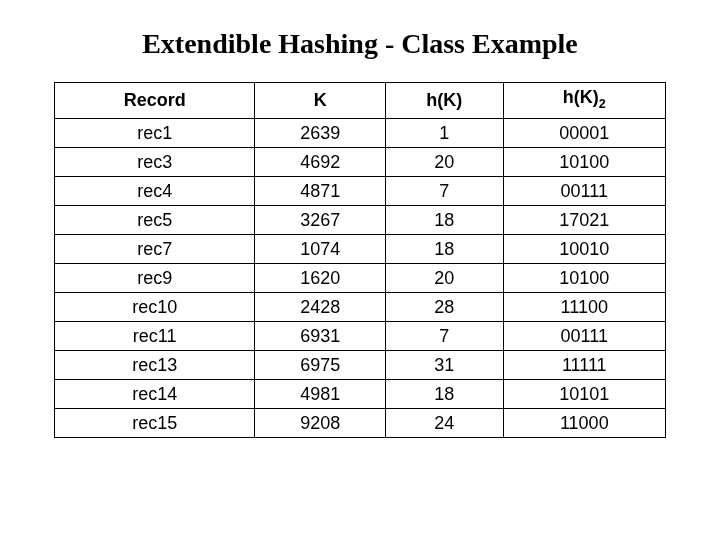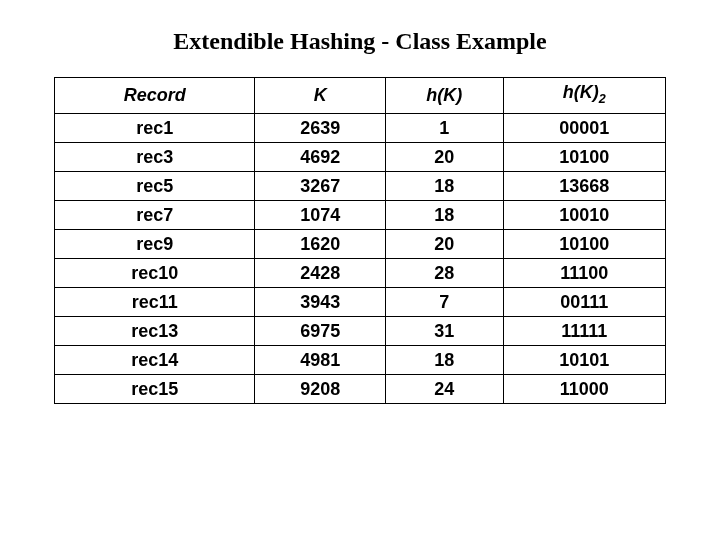--- a/index.html
+++ b/index.html
@@ -9,42 +9,41 @@
       height: 540px;
       font-family: "Times New Roman", Times, serif;
       background: white;
     }
     .container {
       padding: 28px 54px;
     }
     .title {
       text-align: center;
       font-weight: bold;
-      font-size: 24px;
+      font-size: 28px;
       margin-bottom: 22px;
     }
     table {
       width: 100%;
       border-collapse: collapse;
       font-family: Arial, Helvetica, sans-serif;
       font-size: 18px;
     }
     th, td {
       border: 1px solid black;
       text-align: center;
       padding: 2px 0;
       height: 24px;
       line-height: 24px;
     }
     th {
       font-weight: bold;
-      font-style: italic;
     }
     td {
-      font-weight: bold;
+      font-weight: normal;
     }
     .sub {
       font-size: 0.7em;
       vertical-align: sub;
     }
   </style>
 </head>
 <body>
 
 <div class="container">
@@ -66,24 +65,30 @@
           <td>1</td>
           <td>00001</td>
         </tr>
         <tr>
           <td>rec3</td>
           <td>4692</td>
           <td>20</td>
           <td>10100</td>
         </tr>
         <tr>
+          <td>rec4</td>
+          <td>4871</td>
+          <td>7</td>
+          <td>00111</td>
+        </tr>
+        <tr>
           <td>rec5</td>
           <td>3267</td>
           <td>18</td>
-          <td>13668</td>
+          <td>17021</td>
         </tr>
         <tr>
           <td>rec7</td>
           <td>1074</td>
           <td>18</td>
           <td>10010</td>
         </tr>
         <tr>
           <td>rec9</td>
           <td>1620</td>
@@ -91,21 +96,21 @@
           <td>10100</td>
         </tr>
         <tr>
           <td>rec10</td>
           <td>2428</td>
           <td>28</td>
           <td>11100</td>
         </tr>
         <tr>
           <td>rec11</td>
-          <td>3943</td>
+          <td>6931</td>
           <td>7</td>
           <td>00111</td>
         </tr>
         <tr>
           <td>rec13</td>
           <td>6975</td>
           <td>31</td>
           <td>11111</td>
         </tr>
         <tr>

